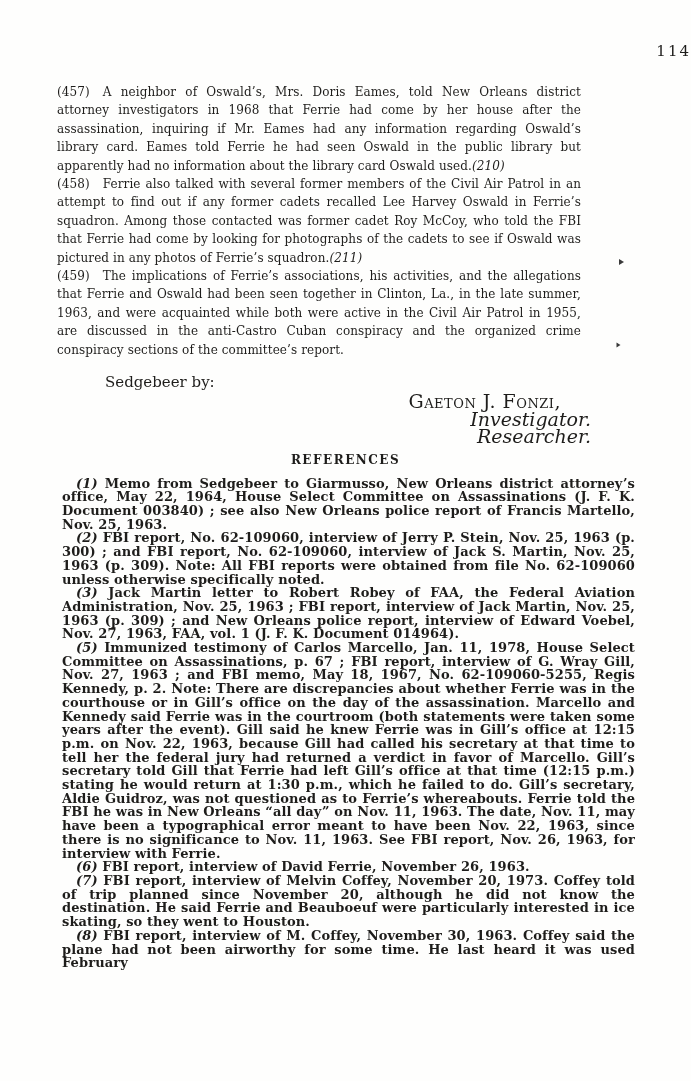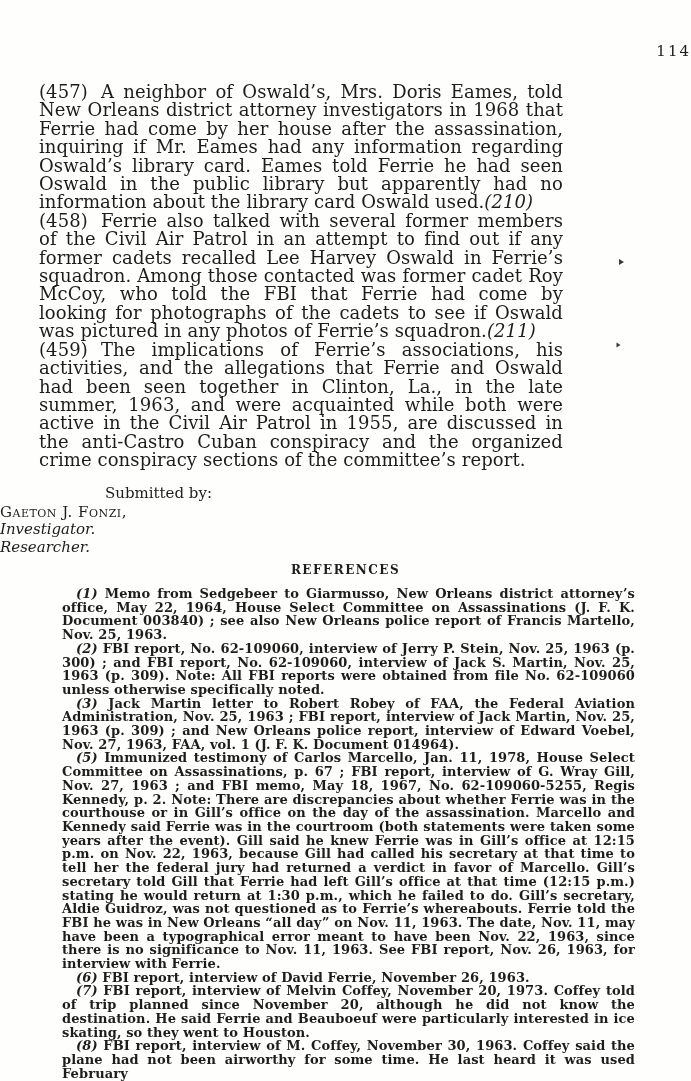--- a/index.html
+++ b/index.html
@@ -15,37 +15,38 @@
     box-sizing: border-box;
     padding-top: 42px;
   }
   .page-number {
     text-align: right;
     font-size: 15px;
     letter-spacing: 2px;
     margin-bottom: 23px;
   }
   .main-text {
-    margin-left: 39px;
+    margin-left: 57px;
     width: 524px;
-    font-size: 18px;
+    font-size: 12px;
     line-height: 18.4px;
     text-align: justify;
     letter-spacing: 0.1px;
   }
   .main-text p { margin: 0; }
   .pnum { margin-right: 13px; }
   .cite { font-style: italic; }
   .submitted {
     margin: 14px 0 0 105px;
     font-size: 15px;
   }
   .sig-block {
     margin-top: 2px;
-    font-size: 15px;
+    text-align: right;
+    font-size: 19px;
     line-height: 17.5px;
   }
   .sig-name {
     font-variant: small-caps;
     letter-spacing: 0.5px;
     padding-right: 130px;
   }
   .sig-role {
     font-style: italic;
     padding-right: 100px;
@@ -87,21 +88,21 @@
 <div class="page">
 
   <div class="page-number">114</div>
 
   <div class="main-text">
     <p><span class="pnum">(457)</span><span>A neighbor of Oswald’s, Mrs. Doris Eames, told New Orleans district attorney investigators in 1968 that Ferrie had come by her house after the assassination, inquiring if Mr. Eames had any information regarding Oswald’s library card. Eames told Ferrie he had seen Oswald in the public library but apparently had no information about the library card Oswald used.</span><span class="cite">(210)</span></p>
     <p><span class="pnum">(458)</span><span>Ferrie also talked with several former members of the Civil Air Patrol in an attempt to find out if any former cadets recalled Lee Harvey Oswald in Ferrie’s squadron. Among those contacted was former cadet Roy McCoy, who told the FBI that Ferrie had come by looking for photographs of the cadets to see if Oswald was pictured in any photos of Ferrie’s squadron.</span><span class="cite">(211)</span></p>
     <p><span class="pnum">(459)</span><span>The implications of Ferrie’s associations, his activities, and the allegations that Ferrie and Oswald had been seen together in Clinton, La., in the late summer, 1963, and were acquainted while both were active in the Civil Air Patrol in 1955, are discussed in the anti-Castro Cuban conspiracy and the organized crime conspiracy sections of the committee’s report.</span><span class="cite"></span></p>
   </div>
 
-  <div class="submitted">Submitted by:</div>
+  <div class="submitted">Sedgebeer by:</div>
 
   <div class="sig-block">
     <div class="sig-name">Gaeton J. Fonzi,</div>
     <div class="sig-role">Investigator.</div>
     <div class="sig-role">Researcher.</div>
   </div>
 
   <div class="ref-title">REFERENCES</div>
 
   <div class="references">

